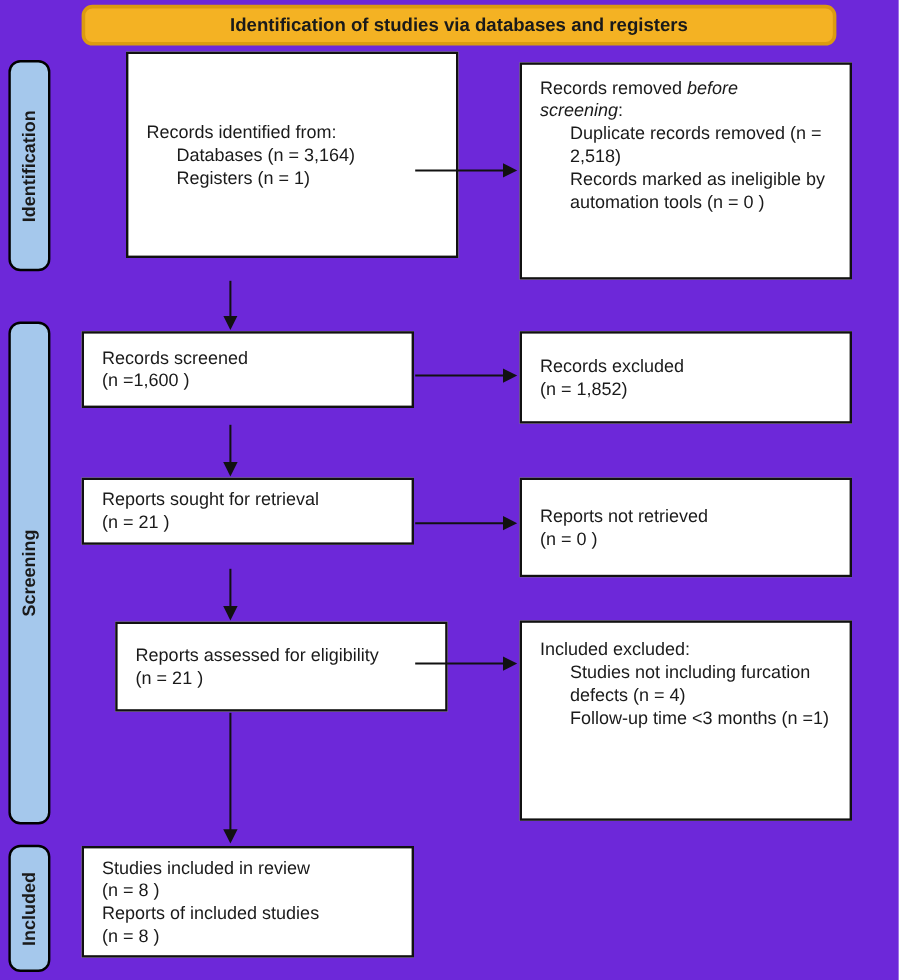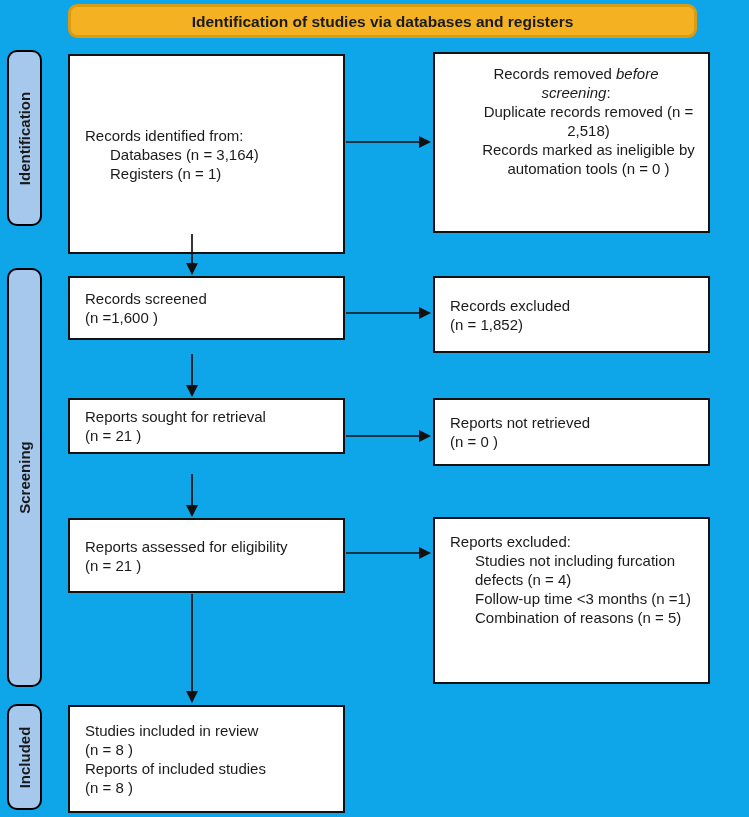--- a/index.html
+++ b/index.html
@@ -5,21 +5,21 @@
   :root{
     --banner-fill:#F4B223;
     --banner-border:#DC9B10;
     --stage-fill:#A5C8EC;
     --ink:#1a1a1a;
   }
   html,body{margin:0;padding:0;background:#ffffff;}
   .canvas{
     position:relative;
     width:749px;height:817px;
-    background:#0ea5e9;
+    background:#6d28d9;
     font-family:"Liberation Sans","DejaVu Sans",sans-serif;
     color:var(--ink);
     font-size:15px;
     line-height:19px;
     overflow:hidden;
   }
   
   .banner{
     position:absolute;left:68px;top:4px;width:629px;height:34px;
     background:var(--banner-fill);
@@ -48,34 +48,34 @@
   #stage-included{top:704px;height:106px;}
   
   .box{
     position:absolute;
     background:#fff;
     border:2px solid #111;
     box-sizing:border-box;
     padding:0 6px 0 15px;
   }
   .box.center{display:flex;flex-direction:column;justify-content:center;}
-  .box.toptext{padding-top:10px;text-align:center;}
+  .box.toptext{padding-top:10px;}
   .pre{white-space:pre-line;}
   .indent{padding-left:25px;}
   .col-l{left:68px;width:277px;}
   .col-r{left:433px;width:277px;}
-  #box-identified{top:54px;height:200px;}
+  #box-identified{top:43px;height:172px;margin-left:37px;}
   #box-removed{top:52px;height:181px;}
   #box-screened{top:276px;height:64px;}
   #box-rec-excluded{top:276px;height:77px;}
   #box-sought{top:398px;height:56px;}
-  #box-not-retrieved{top:398px;height:68px;}
-  #box-assessed{top:518px;height:75px;}
+  #box-not-retrieved{top:398px;height:83px;}
+  #box-assessed{top:518px;height:75px;margin-left:28px;}
   #box-rep-excluded{top:517px;height:167px;padding-top:13px;}
-  #box-included{top:705px;height:108px;}
+  #box-included{top:705px;height:93px;}
   
   .arrows{position:absolute;left:0;top:0;pointer-events:none;}
 </style>
 </head>
 <body>
 
 <div class="canvas">
 
   <div class="banner">
     <span>Identification of studies via databases and registers</span>
@@ -119,24 +119,23 @@
   <div class="box col-r center" id="box-not-retrieved">
     <div class="pre">Reports not retrieved
 (n = 0 )</div>
   </div>
 
   <div class="box col-l center" id="box-assessed">
     <div class="pre">Reports assessed for eligibility
 (n = 21 )</div>
   </div>
   <div class="box col-r" id="box-rep-excluded">
-    <div>Reports excluded:</div>
+    <div>Included excluded:</div>
     <div class="indent">Studies not including furcation defects (n = 4)</div>
     <div class="indent">Follow-up time &lt;3 months (n =1)</div>
-    <div class="indent">Combination of reasons (n = 5)</div>
   </div>
 
   <div class="box col-l center" id="box-included">
     <div class="pre">Studies included in review
 (n = 8 )
 Reports of included studies
 (n = 8 )</div>
   </div>
 
   <svg class="arrows" width="749" height="817" viewBox="0 0 749 817">

